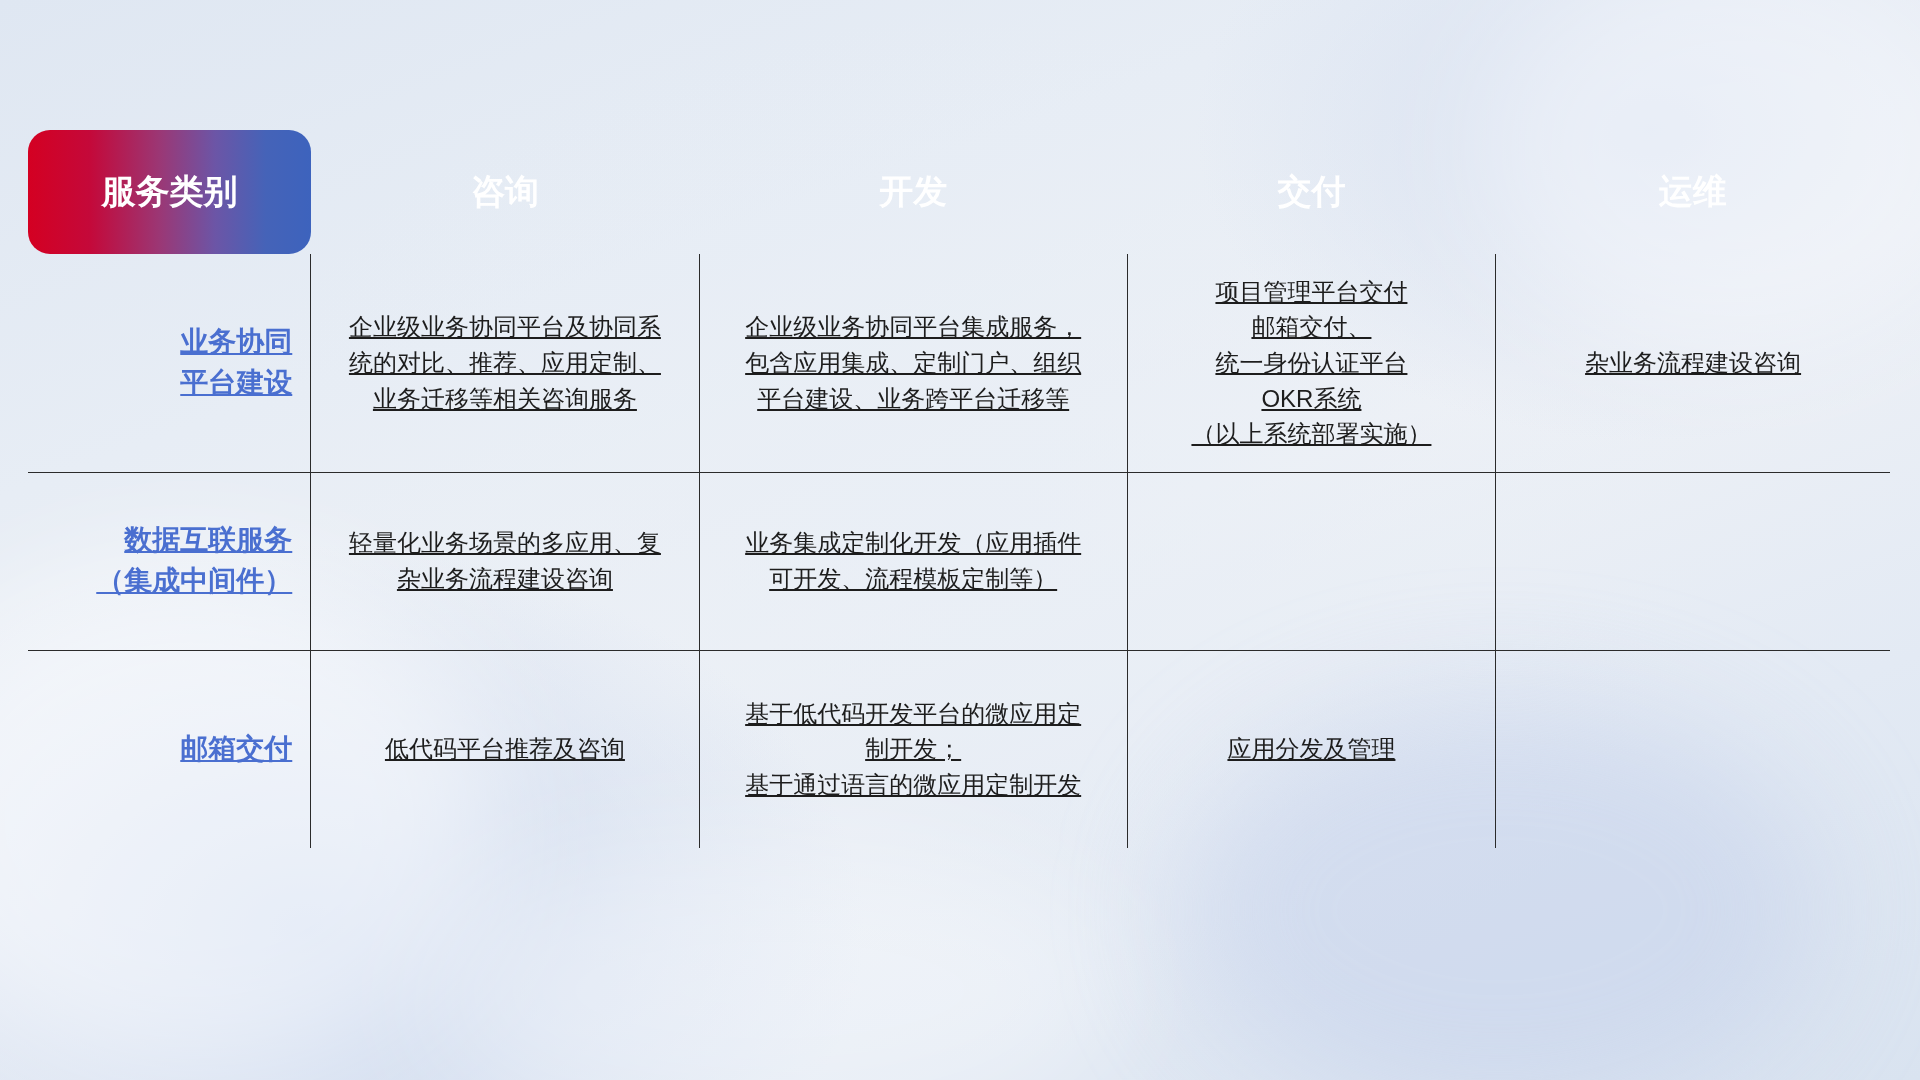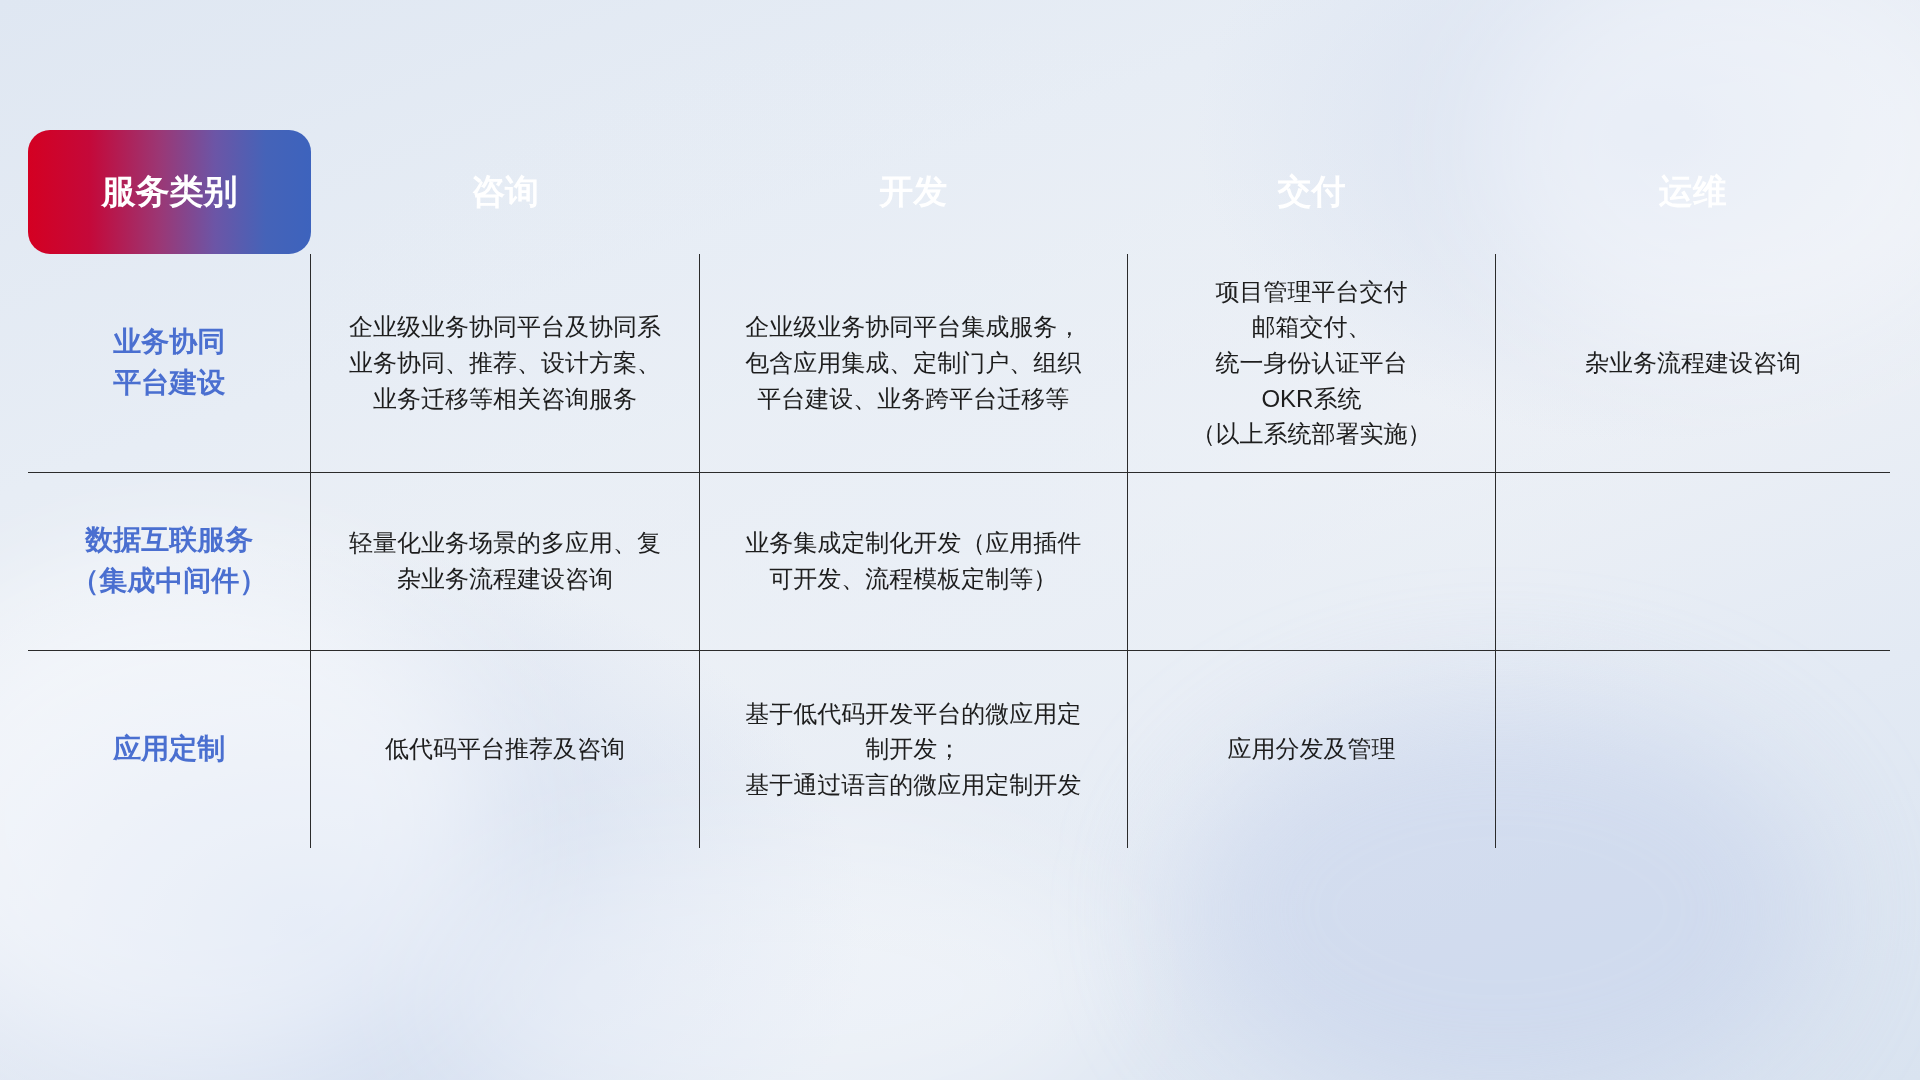--- a/index.html
+++ b/index.html
@@ -82,23 +82,25 @@
   
   tbody td {
     border: 1px solid #2b2b2b;
     padding: 18px 18px;
     font-size: 24px;
     line-height: 1.48;
     color: #1d1d1d;
     text-align: center;
     vertical-align: middle;
     background: transparent;
+    text-decoration: underline;
   }
   tbody tr td:first-child {
     border-left: none;
+    text-align: right;
   }
   tbody tr td:last-child {
     border-right: none;
   }
   tbody tr:first-child td {
     border-top: none;
   }
   tbody tr:last-child td {
     border-bottom: none;
   }
@@ -160,21 +162,21 @@
           <th>
             <span>运维</span>
           </th>
         </tr>
       </thead>
       <tbody>
         <tr class="row-1">
           <td class="rowhead">业务协同
 平台建设</td>
           <td class="cell">企业级业务协同平台及协同系
-业务协同、推荐、设计方案、
+统的对比、推荐、应用定制、
 业务迁移等相关咨询服务</td>
           <td class="cell">企业级业务协同平台集成服务，
 包含应用集成、定制门户、组织
 平台建设、业务跨平台迁移等</td>
           <td class="cell">项目管理平台交付
 邮箱交付、
 统一身份认证平台
 OKR系统
 （以上系统部署实施）</td>
           <td class="cell">杂业务流程建设咨询</td>
@@ -183,21 +185,21 @@
           <td class="rowhead">数据互联服务
 （集成中间件）</td>
           <td class="cell">轻量化业务场景的多应用、复
 杂业务流程建设咨询</td>
           <td class="cell">业务集成定制化开发（应用插件
 可开发、流程模板定制等）</td>
           <td class="cell"></td>
           <td class="cell"></td>
         </tr>
         <tr class="row-3">
-          <td class="rowhead">应用定制</td>
+          <td class="rowhead">邮箱交付</td>
           <td class="cell">低代码平台推荐及咨询</td>
           <td class="cell">基于低代码开发平台的微应用定
 制开发；
 基于通过语言的微应用定制开发</td>
           <td class="cell">应用分发及管理</td>
           <td class="cell"></td>
         </tr>
       </tbody>
     </table>
   </div>

